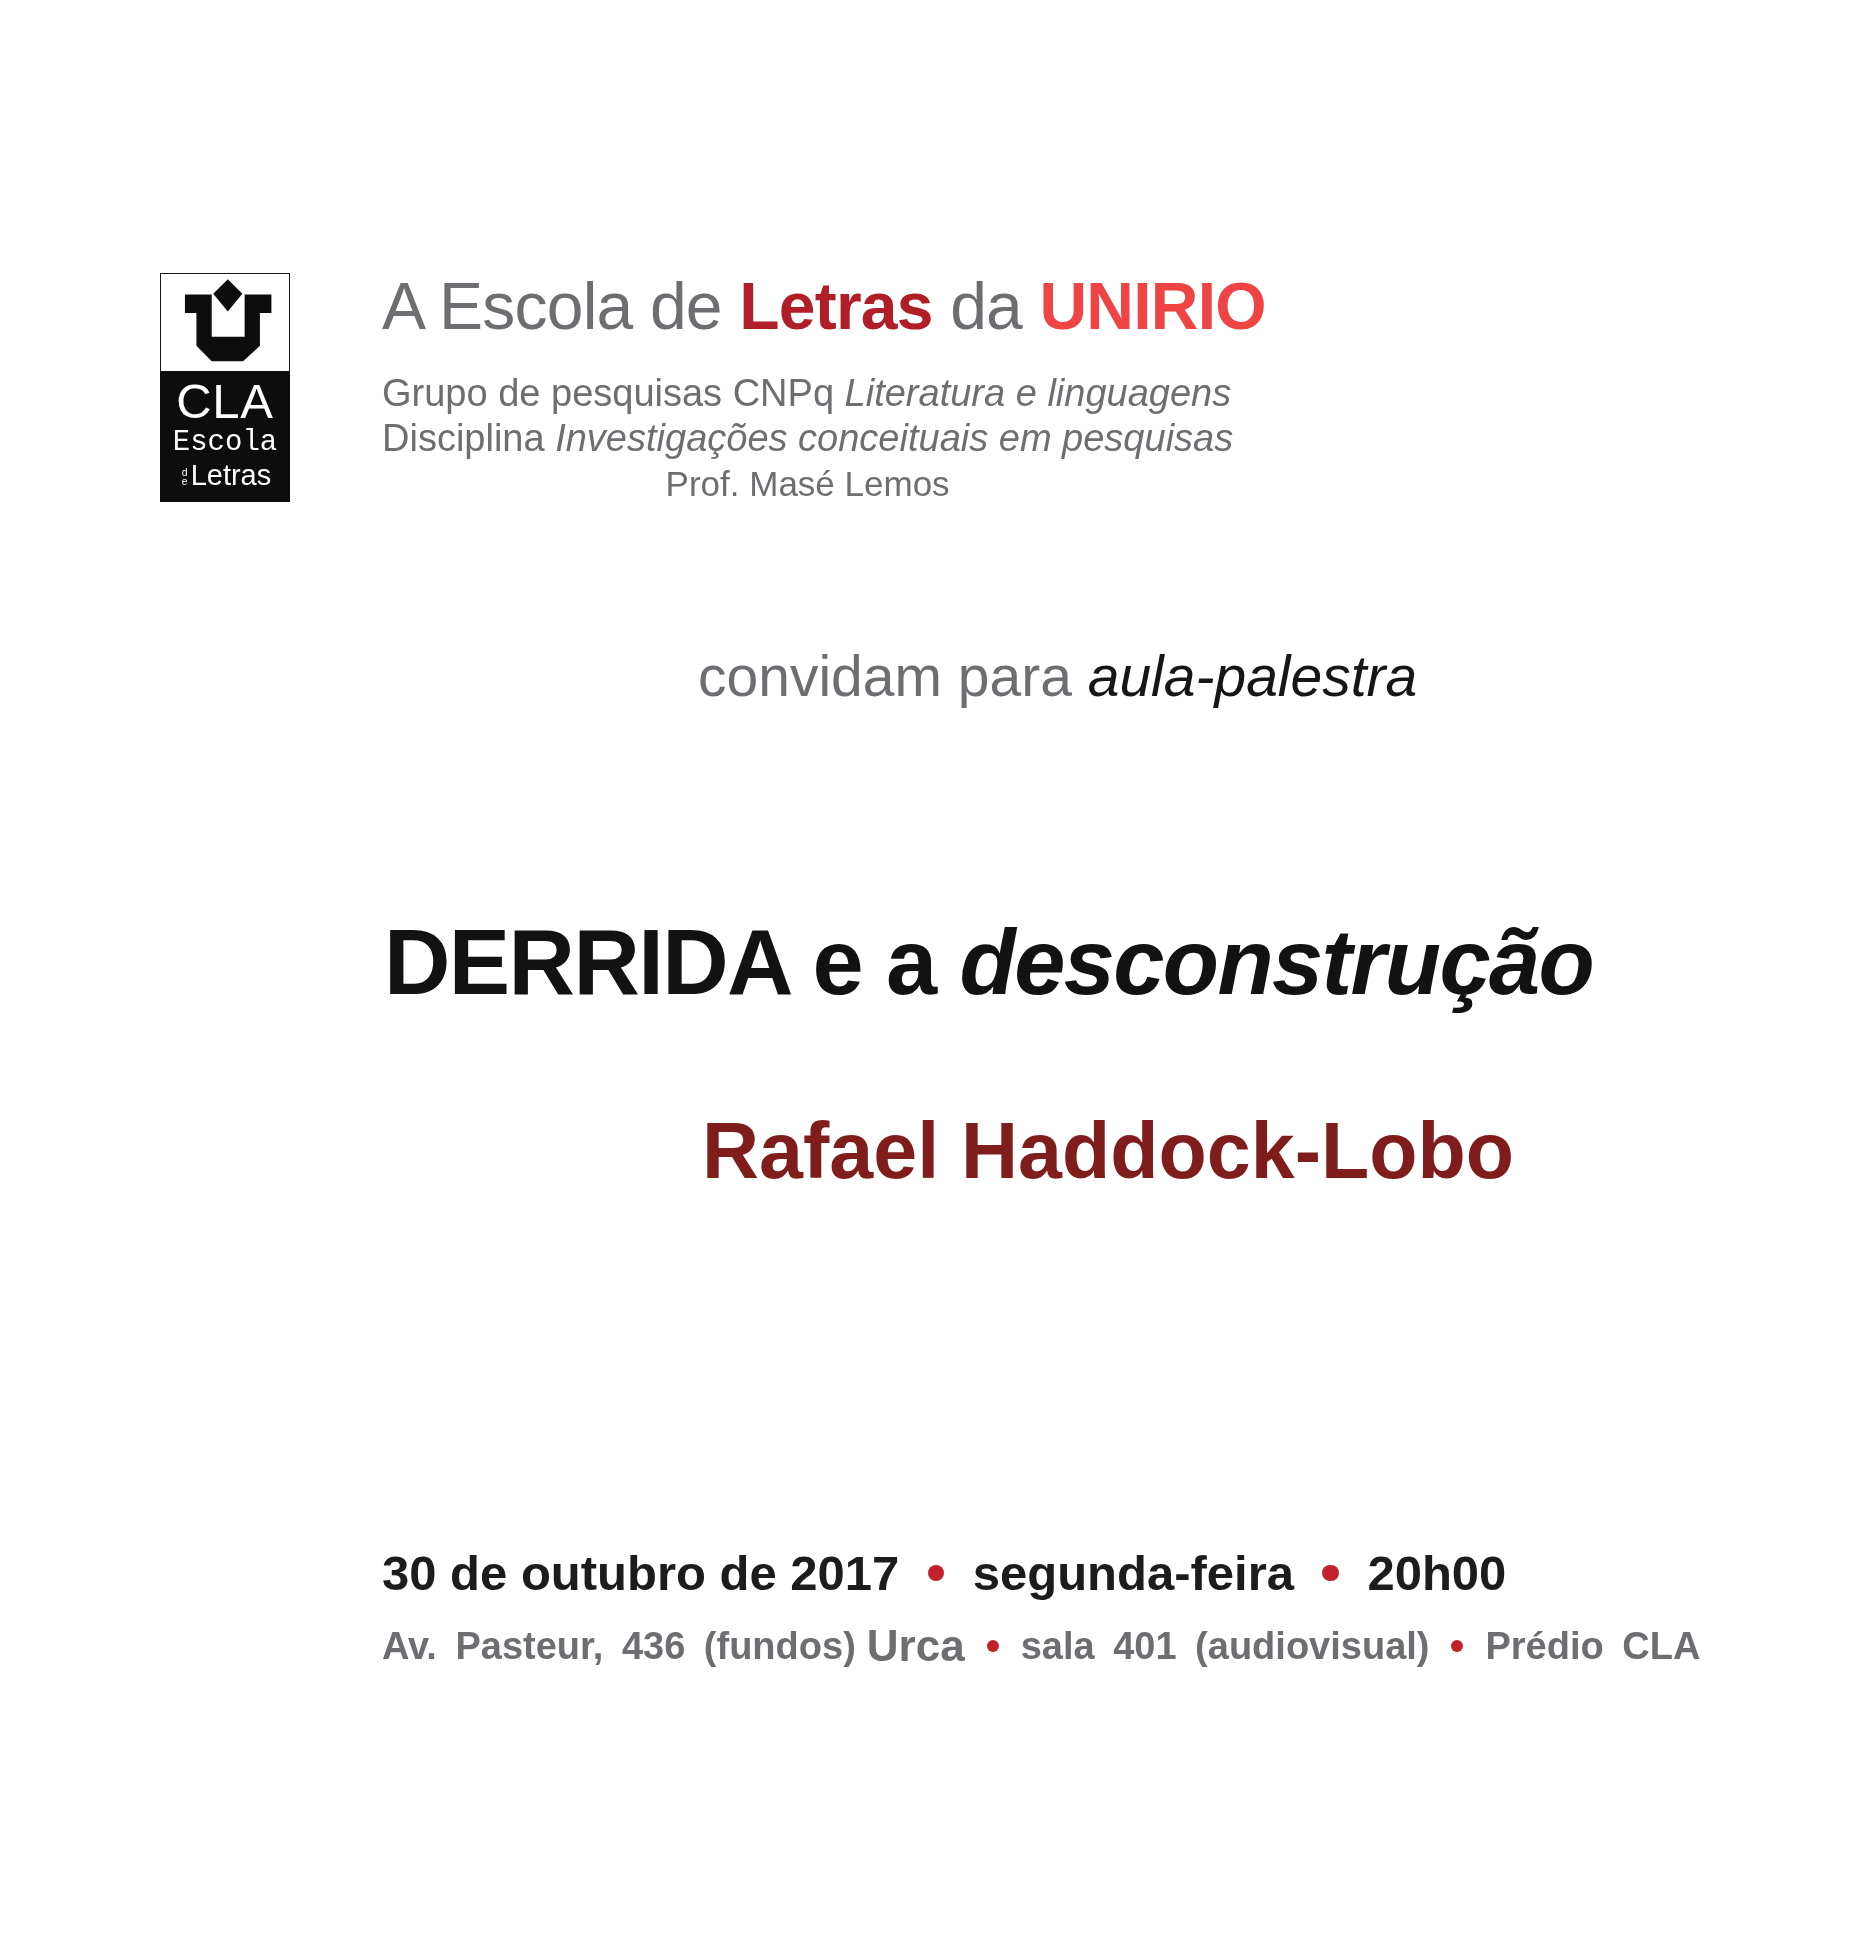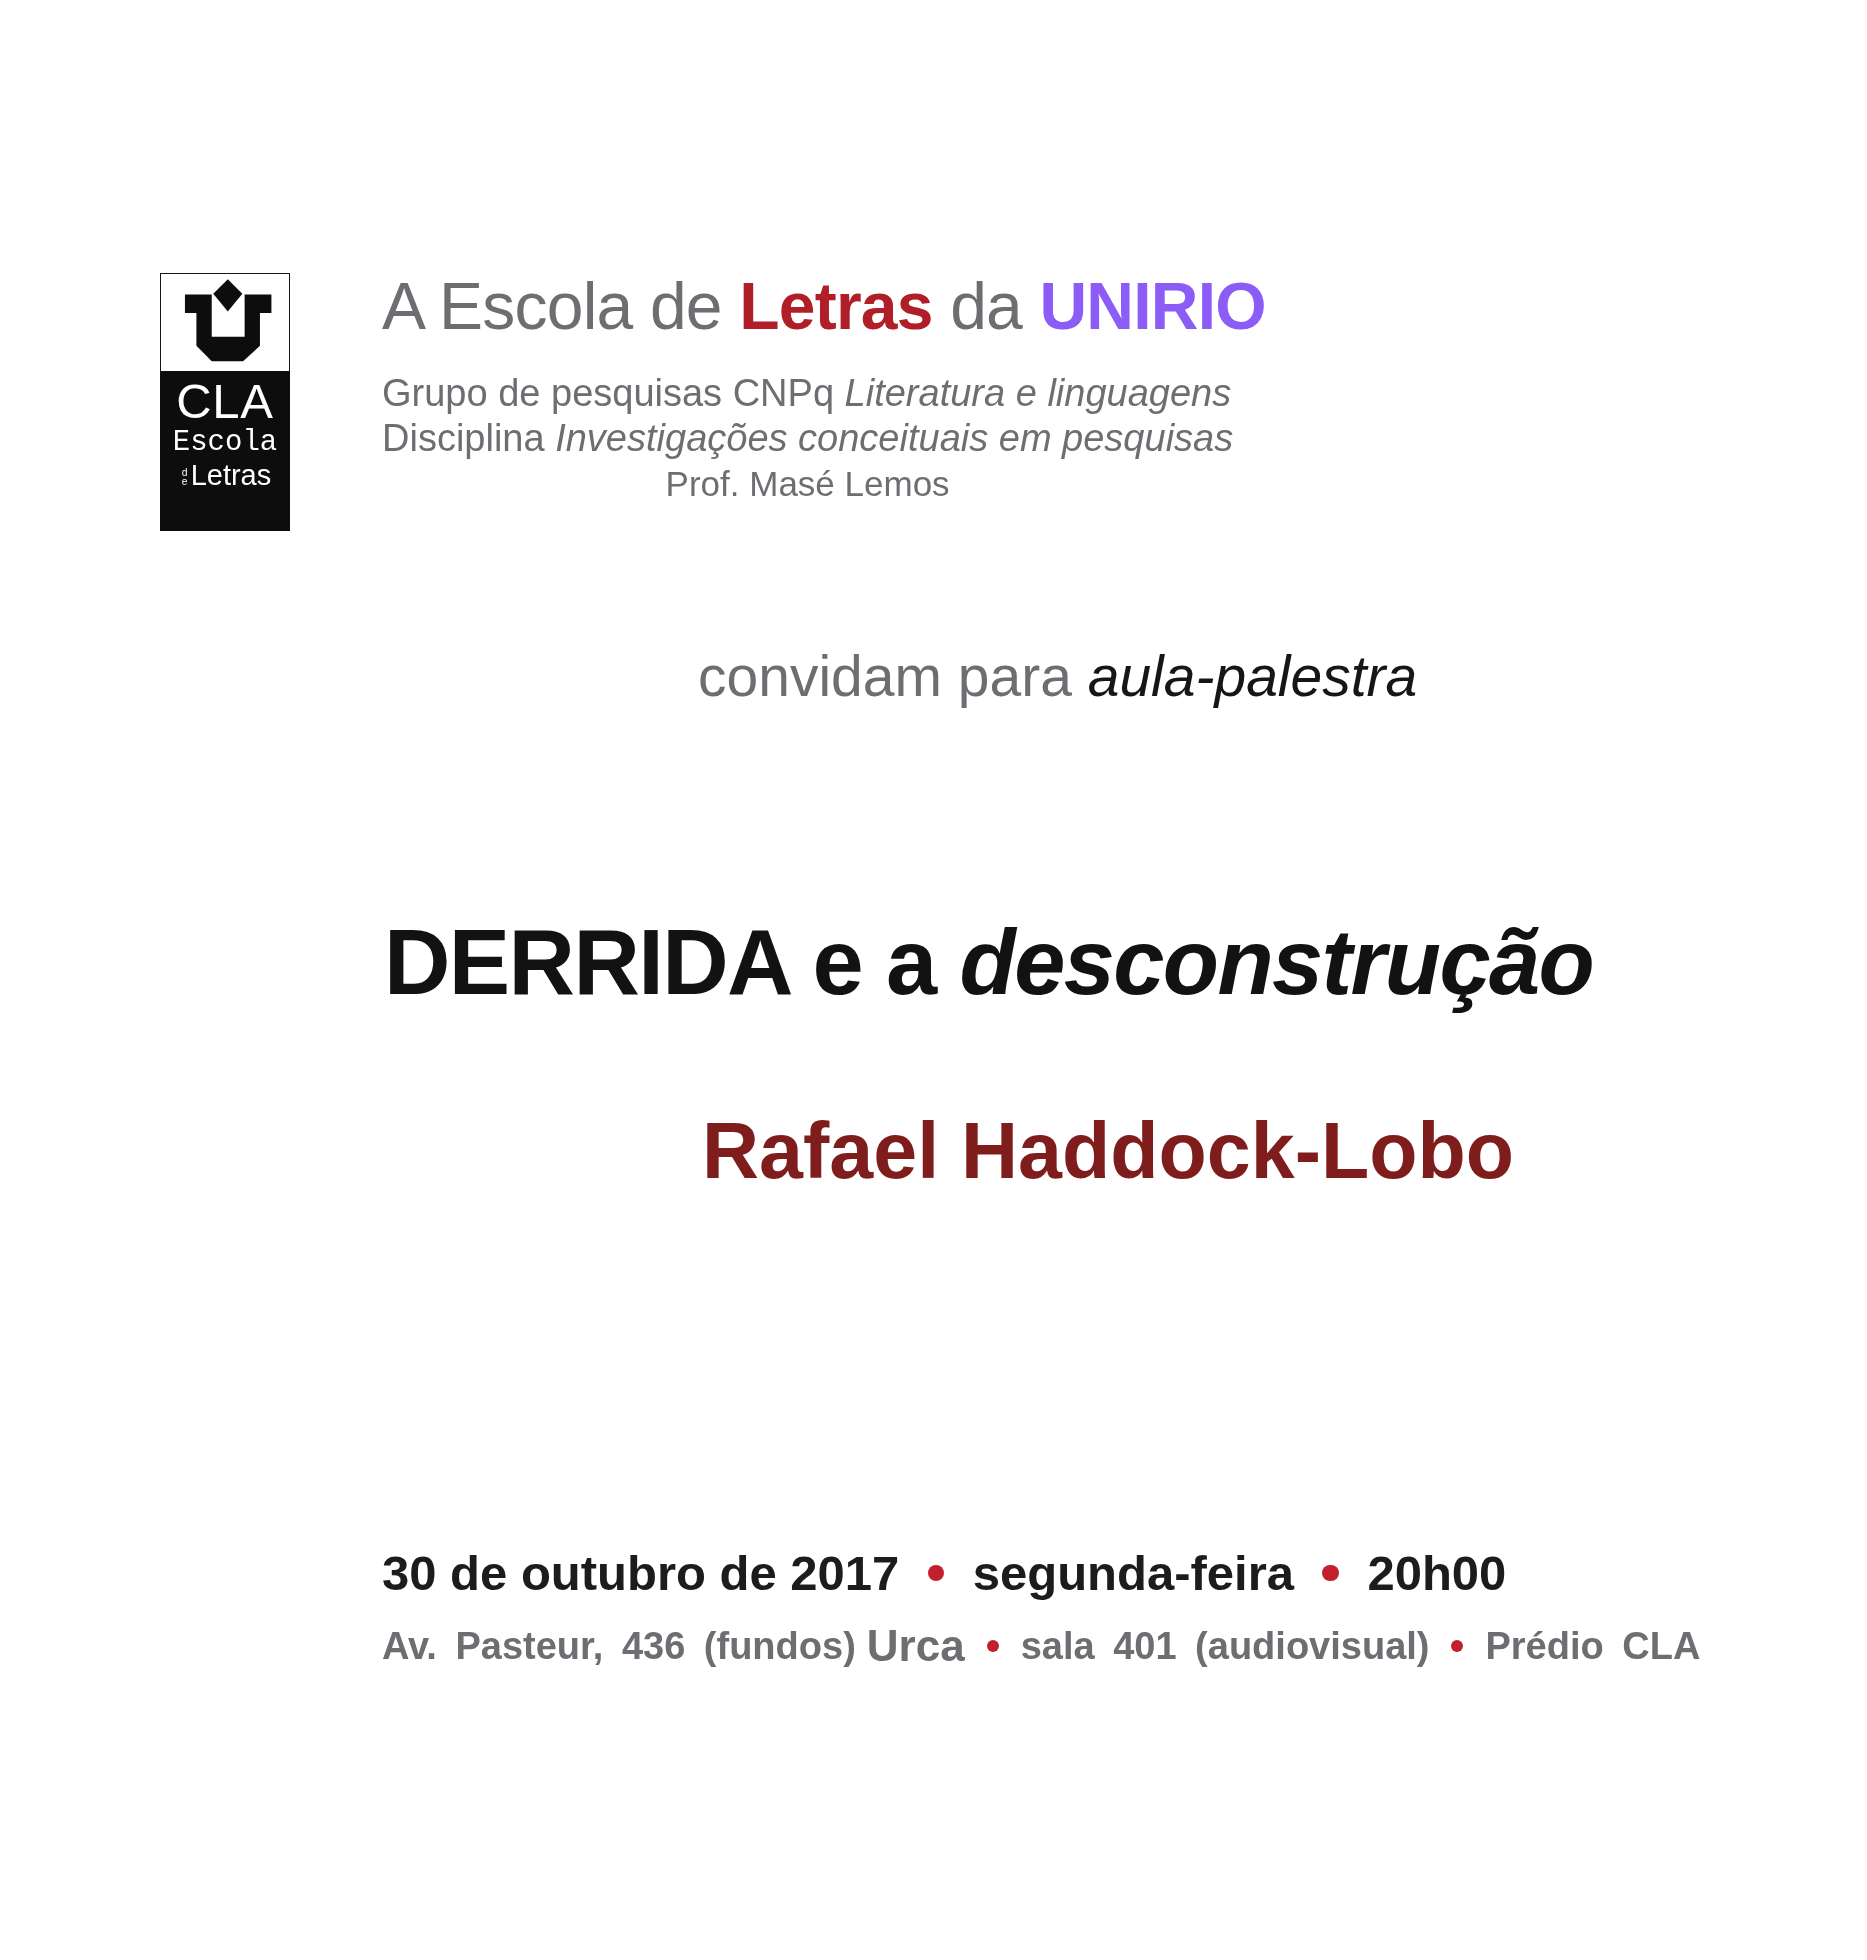--- a/index.html
+++ b/index.html
@@ -18,21 +18,21 @@
   .logo-emblem {
     box-sizing: border-box;
     width: 130px; height: 98px;
     background: #ffffff;
     border: 1.6px solid #161616;
     border-bottom: none;
   }
   .logo-emblem svg { display: block; margin: 3.2px auto 0 auto; }
   .logo-textbox {
     box-sizing: border-box;
-    width: 130px; height: 160px;
+    width: 130px; height: 131px;
     background: #0d0d0d;
     color: #ffffff;
     text-align: center;
     padding-top: 6.3px;
   }
   .logo-cla { display: block; font-size: 49px; line-height: 49px; letter-spacing: 0.8px; }
   .logo-escola { display: block; font-size: 29px; line-height: 33px; font-family: Liberation Mono, monospace; }
   .logo-letras-row { display: flex; justify-content: center; align-items: center; line-height: 33px; }
   .logo-de {
     writing-mode: vertical-rl;
@@ -46,21 +46,21 @@
 
   
   .header-title {
     left: 382px; top: 273px;
     font-size: 66px; line-height: 1;
     color: #6d6e71;
     letter-spacing: -0.8px;
     white-space: nowrap;
   }
   .header-title .hl-red { color: #b01e28; font-weight: 700; }
-  .header-title .hl-org { color: #8b5cf6; font-weight: 700; }
+  .header-title .hl-org { color: #ef4444; font-weight: 700; }
   .header-sub {
     left: 382px; top: 371px;
     font-size: 38px; line-height: 45px;
     color: #6d6e71;
     white-space: nowrap;
   }
   .header-sub .it { font-style: italic; }
   .header-sub .line3 { font-size: 35px; text-align: center; }
 
   

